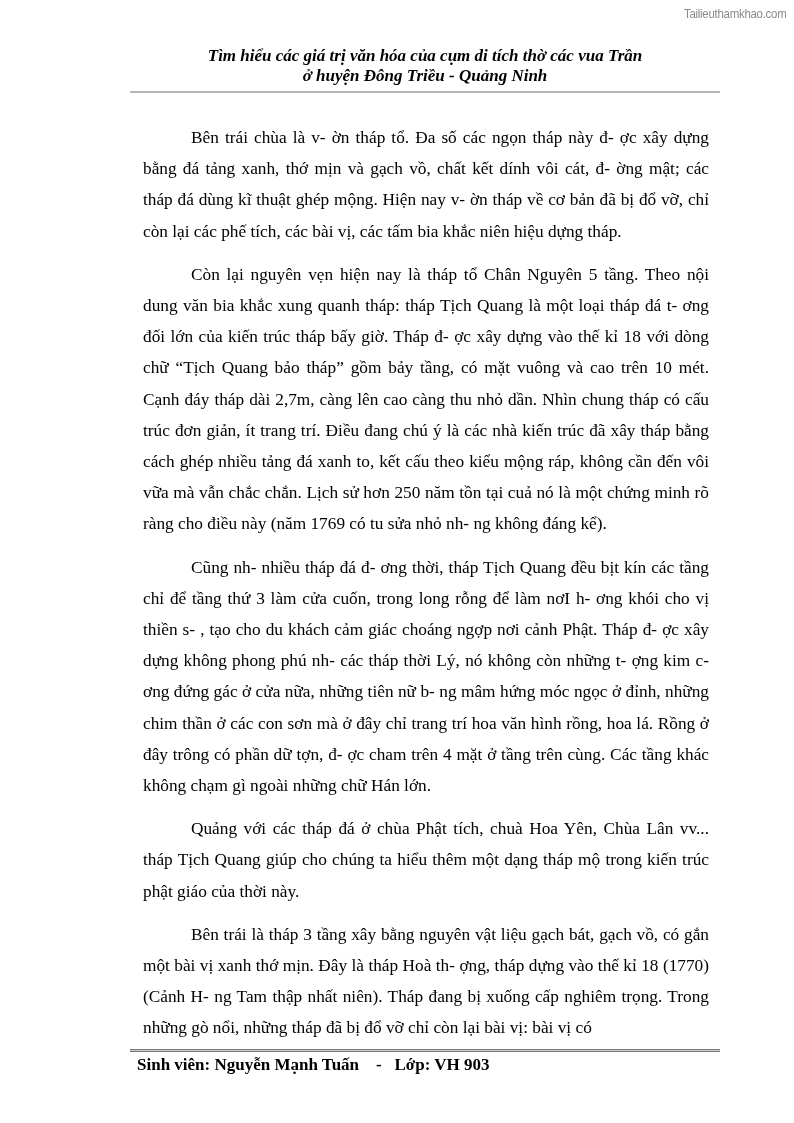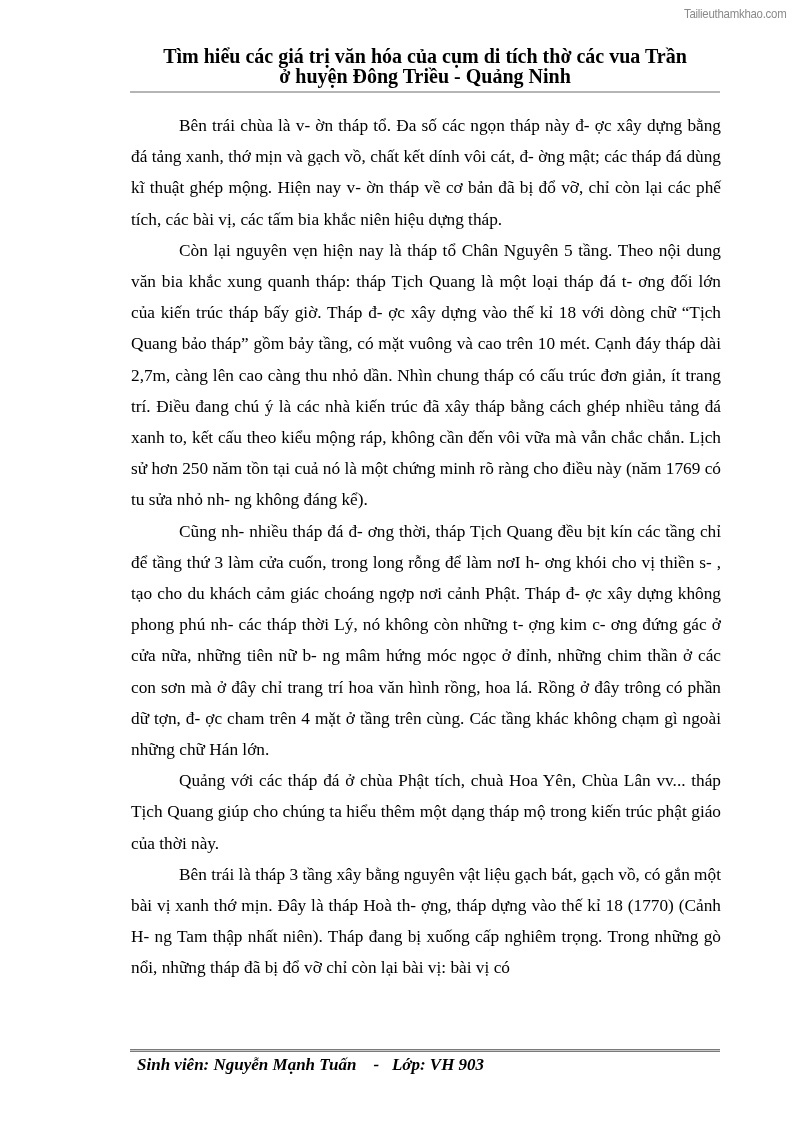--- a/index.html
+++ b/index.html
@@ -27,62 +27,62 @@
       transform-origin: right top;
     }
     .header {
       position: absolute;
       top: 46px;
       left: 130px;
       width: 590px;
       text-align: center;
       font-family: "Liberation Serif", serif;
       font-weight: bold;
-      font-size: 20px;
+      font-style: italic;
+      font-size: 17px;
       line-height: 20px;
     }
     .header-rule {
       position: absolute;
       top: 91px;
       left: 130px;
       width: 590px;
       height: 2px;
       background: #b5b5b5;
     }
     .body-text {
       position: absolute;
       top: 110px;
       left: 131px;
       width: 590px;
       font-size: 17.3px;
       line-height: 31.2px;
       text-align: justify;
     }
     .body-text p {
-      margin: 0;
+      margin: 12px;
       text-indent: 48px;
     }
     .footer-rule {
       position: absolute;
       top: 1049px;
       left: 130px;
       width: 590px;
       height: 0;
       border-top: 1px solid #7a7a7a;
       border-bottom: 1px solid #7a7a7a;
       padding-top: 1px;
       background: #c8c8c8;
     }
     .footer {
       position: absolute;
       top: 1054px;
       left: 137px;
       font-family: "Liberation Serif", serif;
       font-weight: bold;
-      font-style: italic;
       font-size: 17px;
       line-height: 22px;
       white-space: pre;
     }
   </style>
 </head>
 <body>
 
 <div class="watermark">Tailieuthamkhao.com</div>
 

